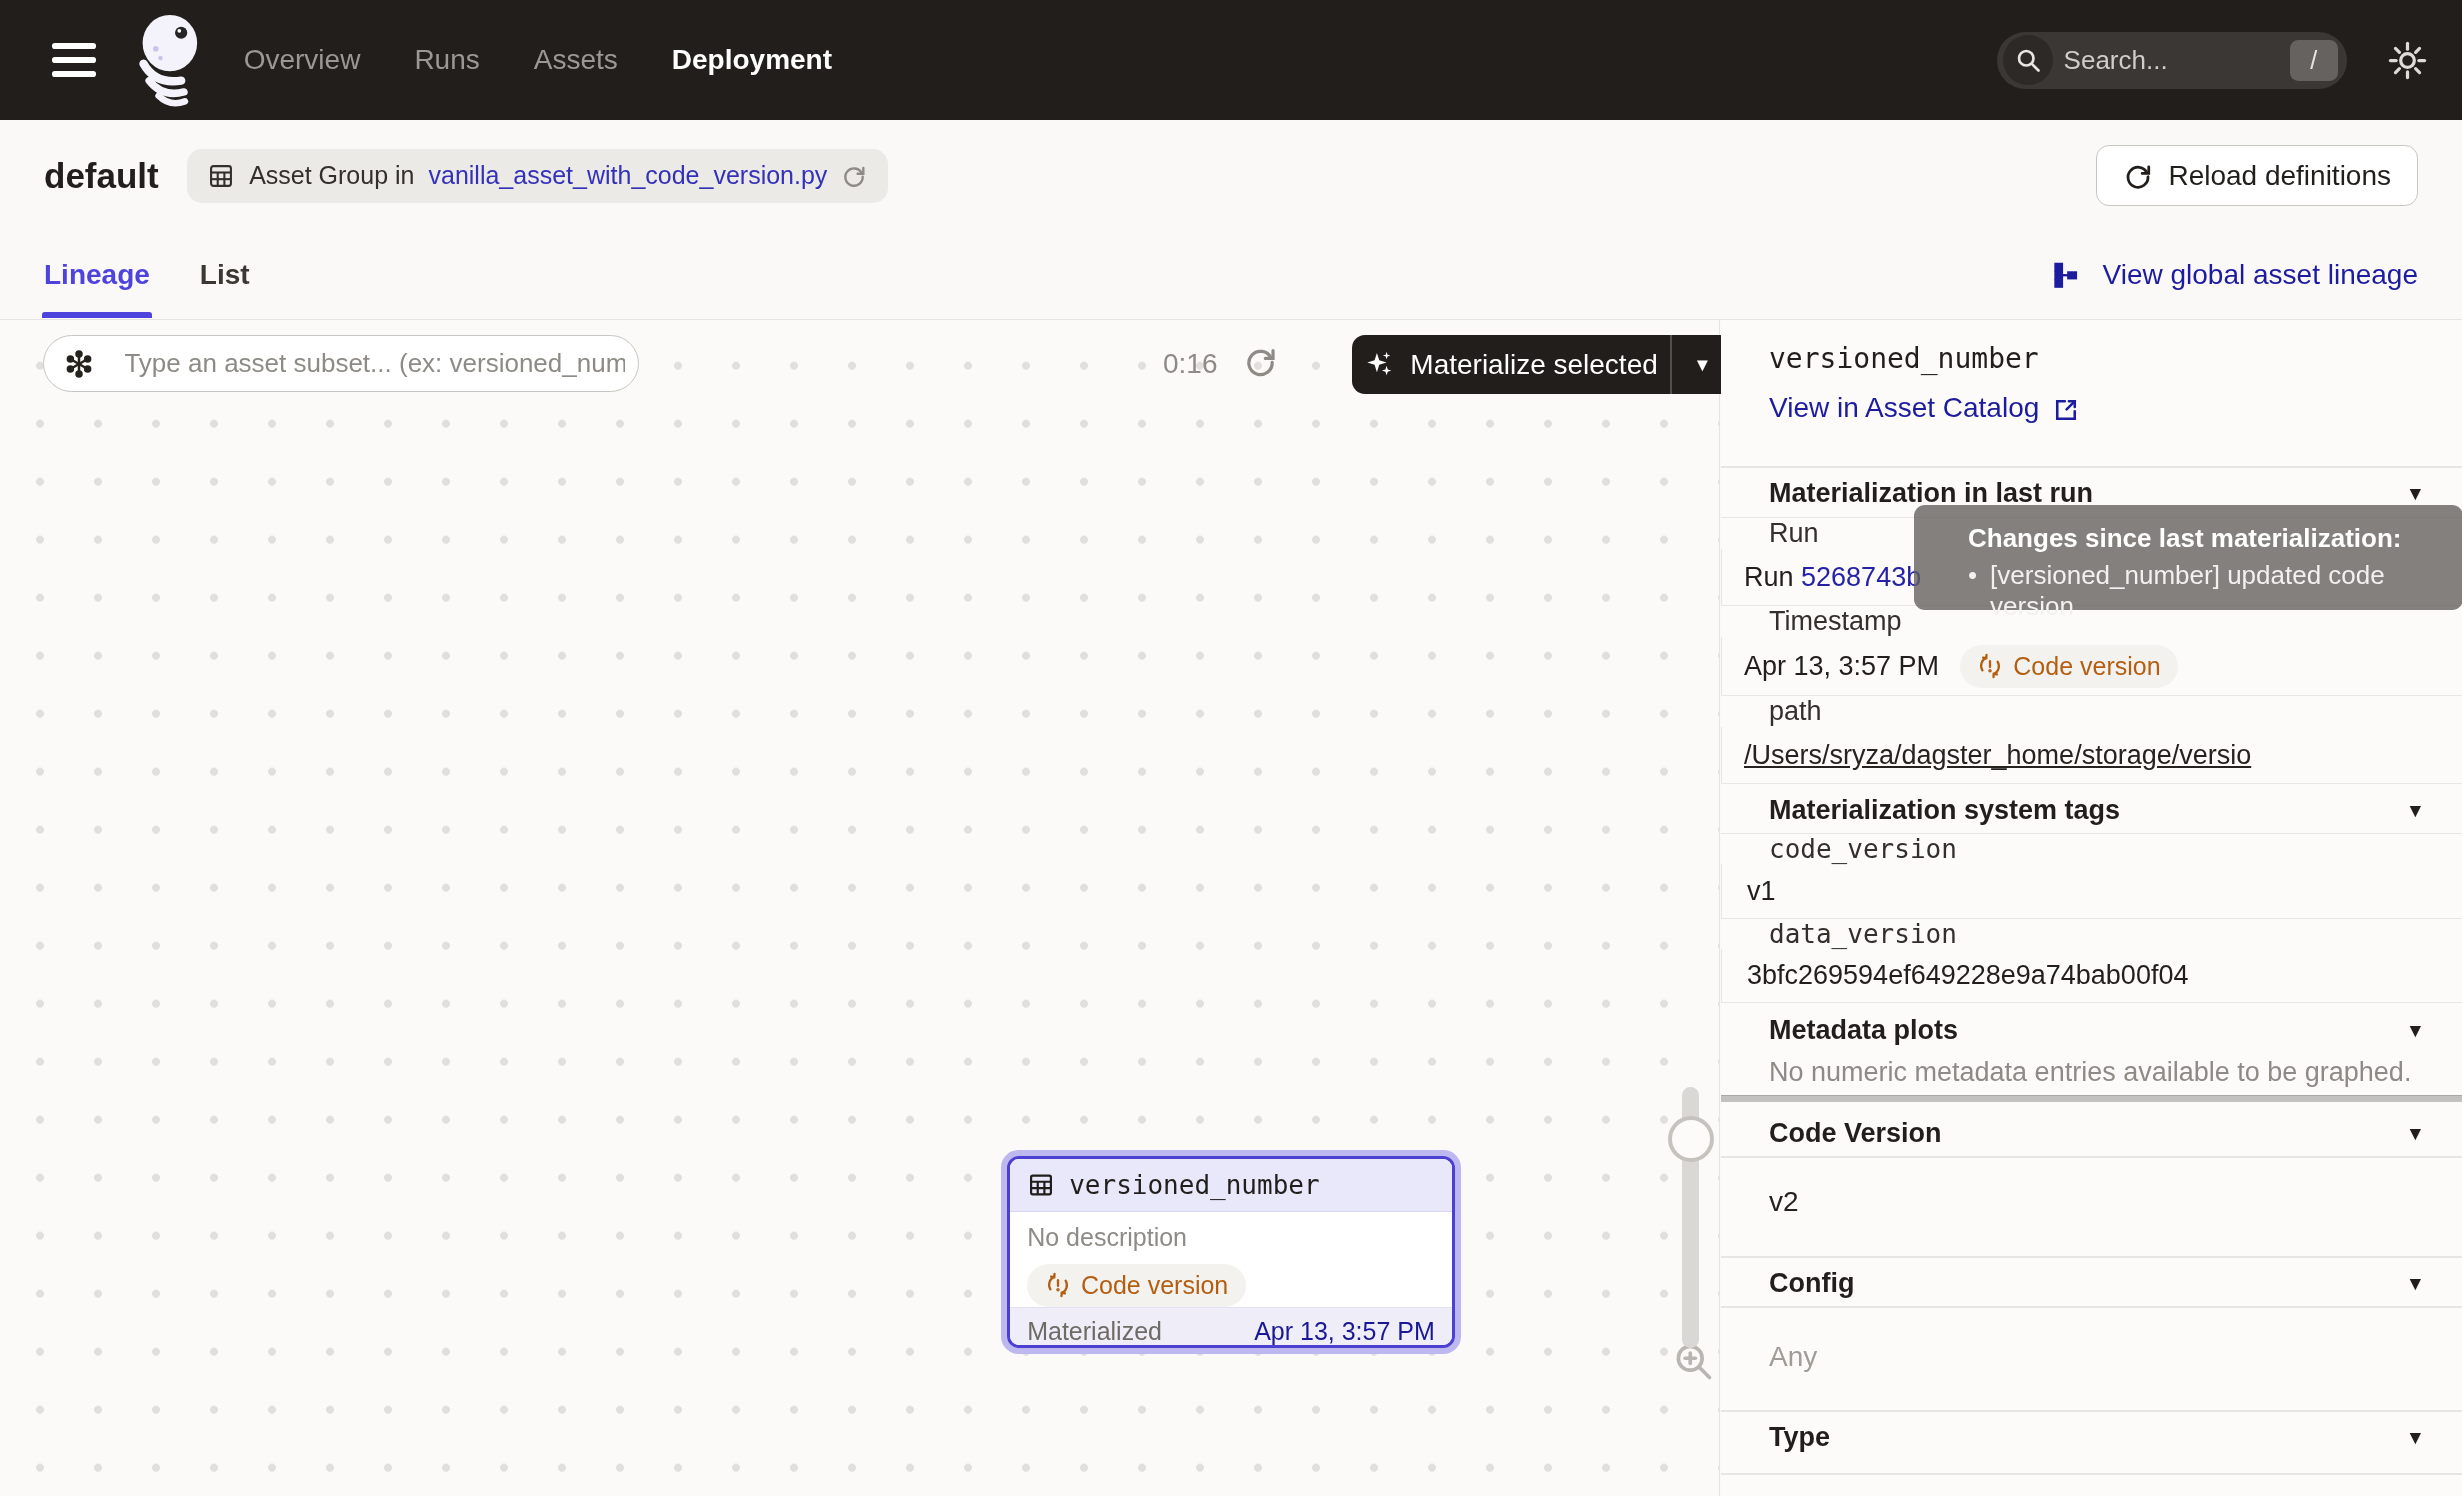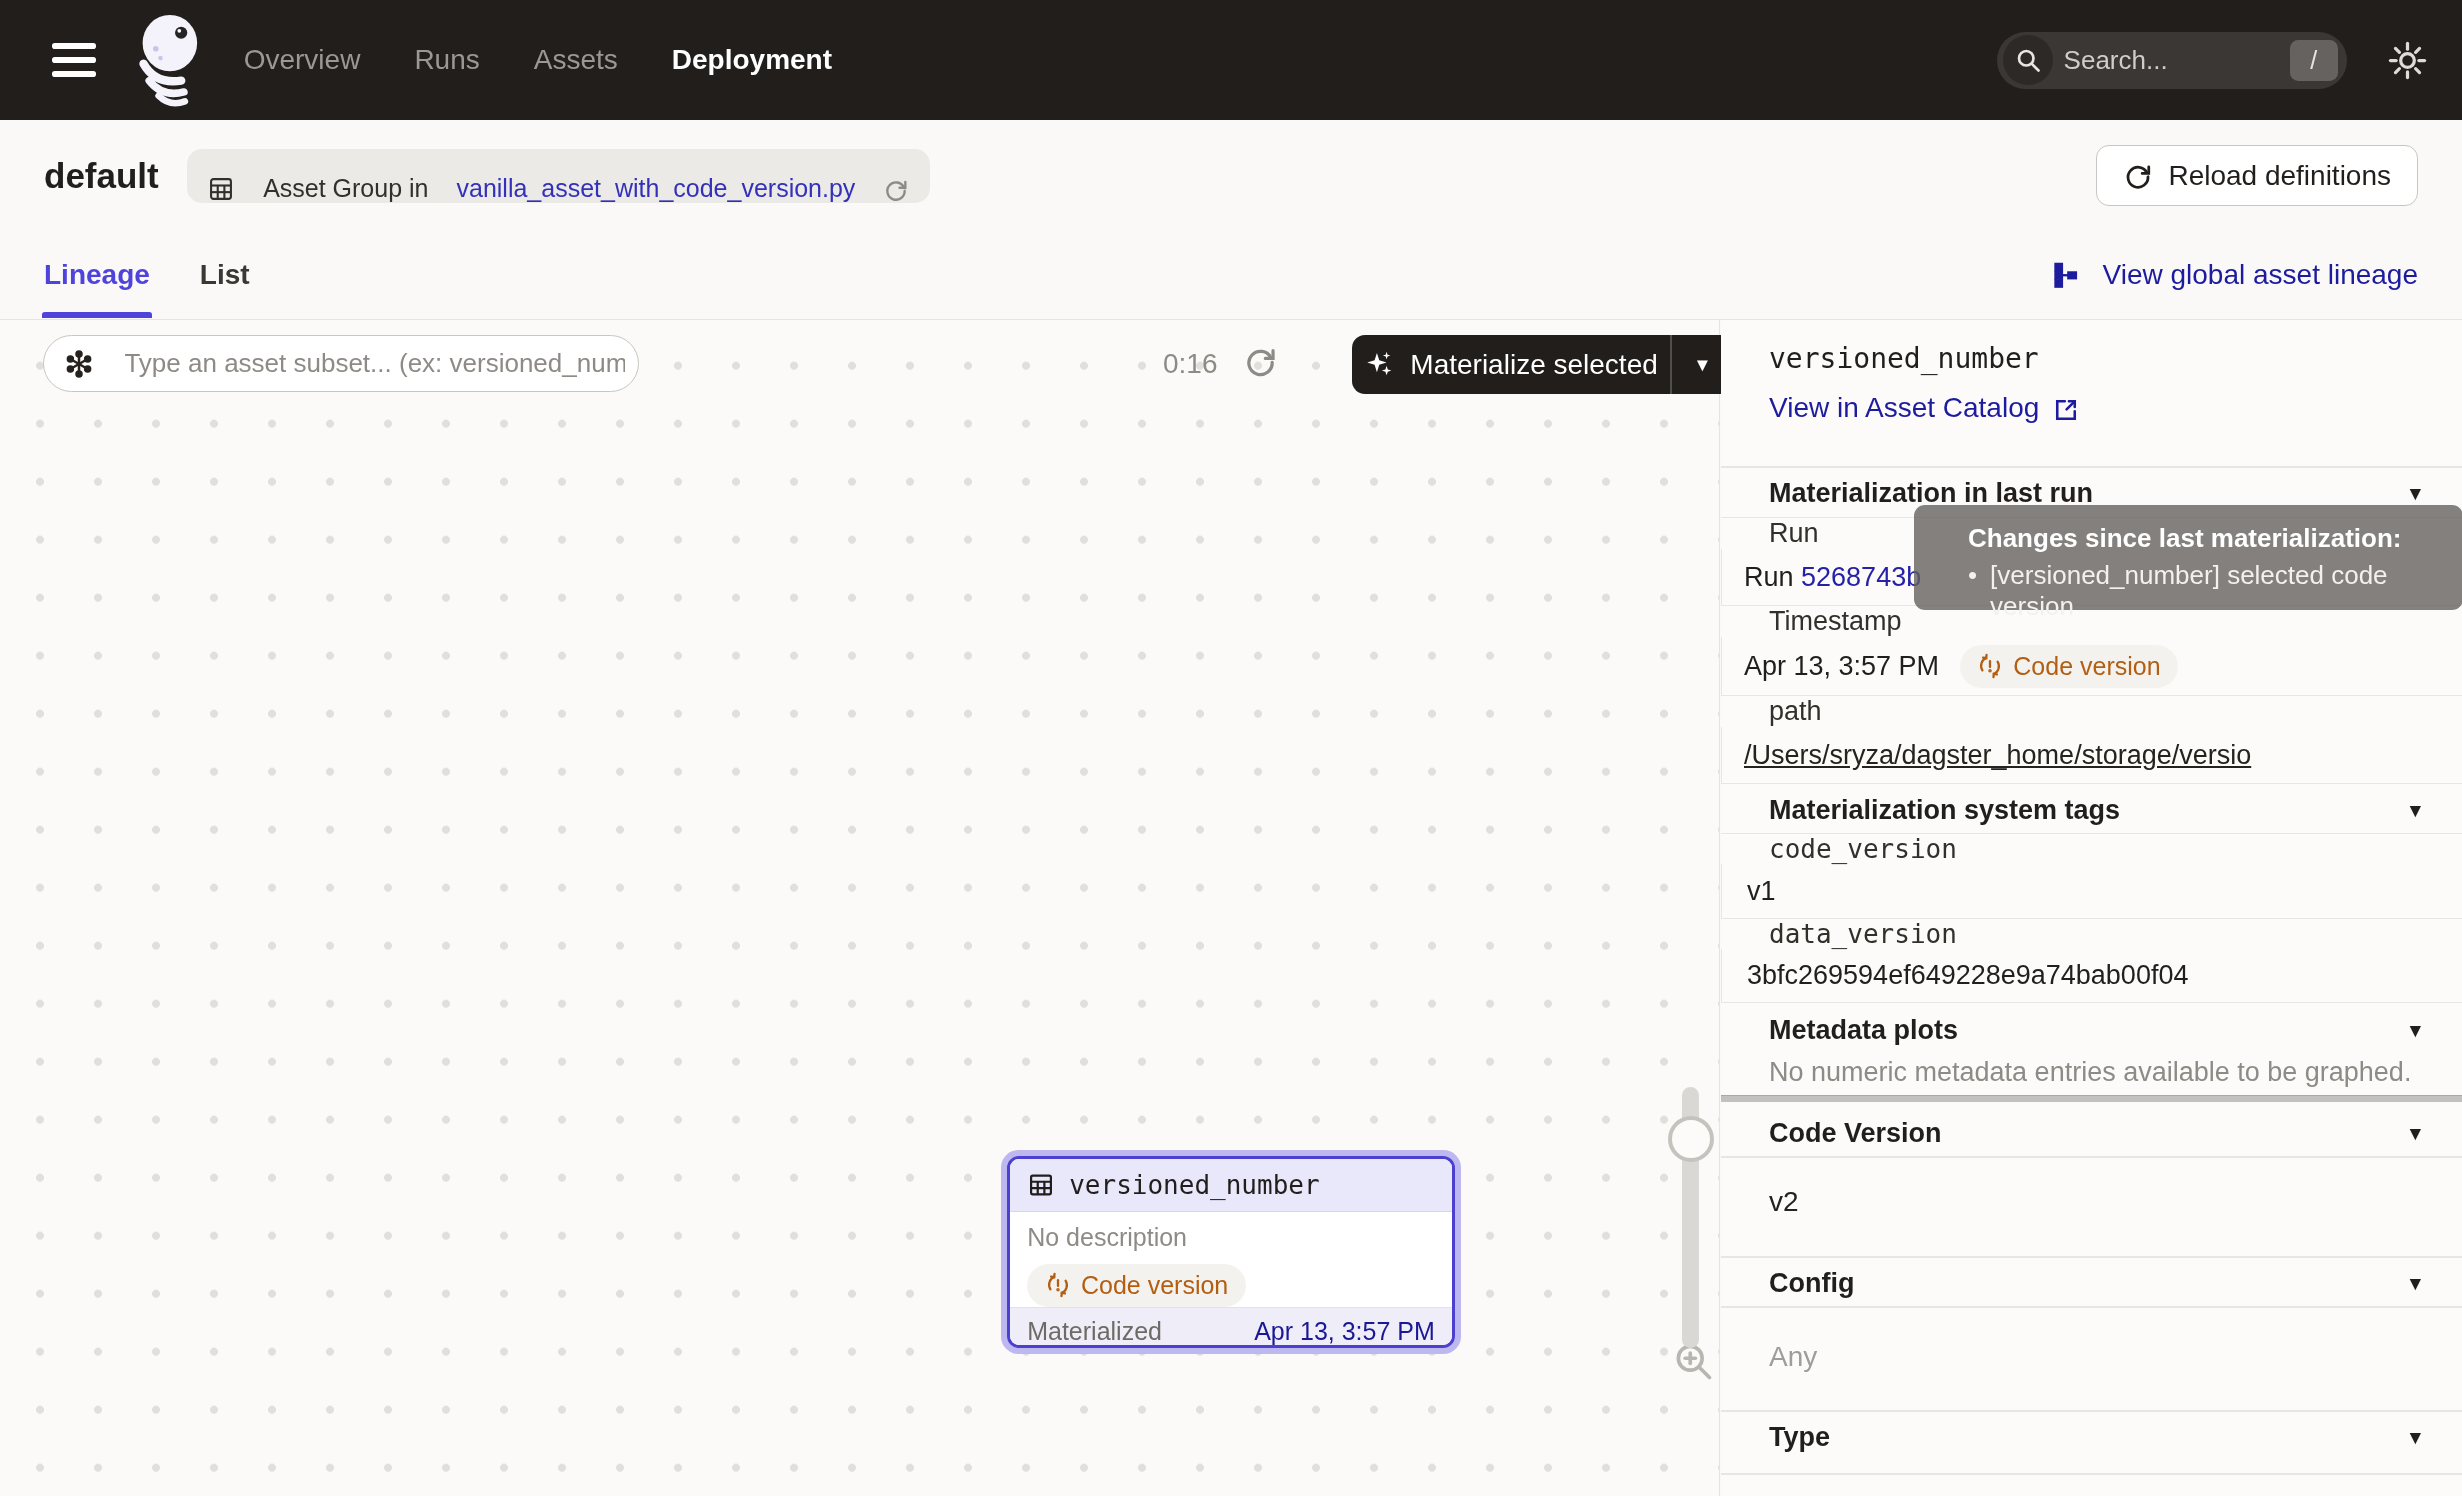--- a/index.html
+++ b/index.html
@@ -26,21 +26,21 @@
             color:#E8E6E3; font-size:26px; padding:0 11px; font-family:"Liberation Sans",sans-serif; }
   .search input::placeholder { color:#CFCCC9; }
   .kbd { width:48px; height:41px; border-radius:8.3px; background:rgba(255,255,255,0.22);
          color:#E8E6E3; font-size:25px; display:flex; align-items:center; justify-content:center; flex:0 0 auto; }
 
   
   .page-header { position:absolute; top:120px; left:0; width:2462px; height:111px;
                  display:flex; align-items:center; padding:0 44px; gap:28px; }
   .page-title { font-size:35px; font-weight:700; color:#211E1C; }
   .asset-group-pill { background:#ECEAE7; border-radius:15px; height:54px; display:flex;
-                 align-items:flex-end; gap:28px; padding:0 20.4px; font-size:25px; color:#33302C; }
+                 align-items:center; gap:14px; padding:0 20.4px; font-size:25px; color:#33302C; }
   .asset-group-pill a { color:#3330BA; text-decoration:none; }
   .reload-btn { margin-left:auto; background:#FFFFFF; border:1.9px solid #C8C6C2; border-radius:13px;
                  height:61px; padding:0 26px; display:flex; align-items:center; gap:15px;
                  font-size:28px; color:#211E1C; cursor:pointer; }
 
   
   .tabs-row { position:absolute; top:231px; left:0; width:2462px; height:89px;
               border-bottom:1.9px solid #E6E4E1; display:flex; align-items:flex-start; padding:0 44px; gap:50px; }
   .tab { font-size:28px; color:#3B3834; height:87px; display:flex; align-items:center;
          position:relative; cursor:pointer; font-weight:600; }
@@ -421,18 +421,18 @@
       <span>Type</span>
       <span class="caret">▼</span>
     </div>
     <div class="hline" style="top:1153px;"></div>
   </div>
 
   <div class="tooltip">
     <div class="t1">Changes since last materialization:</div>
     <div class="t2">
       <span>•</span>
-      <span>[versioned_number] selected code version</span>
+      <span>[versioned_number] updated code version</span>
     </div>
   </div>
 
 </div>
 
 
 </body></html>

